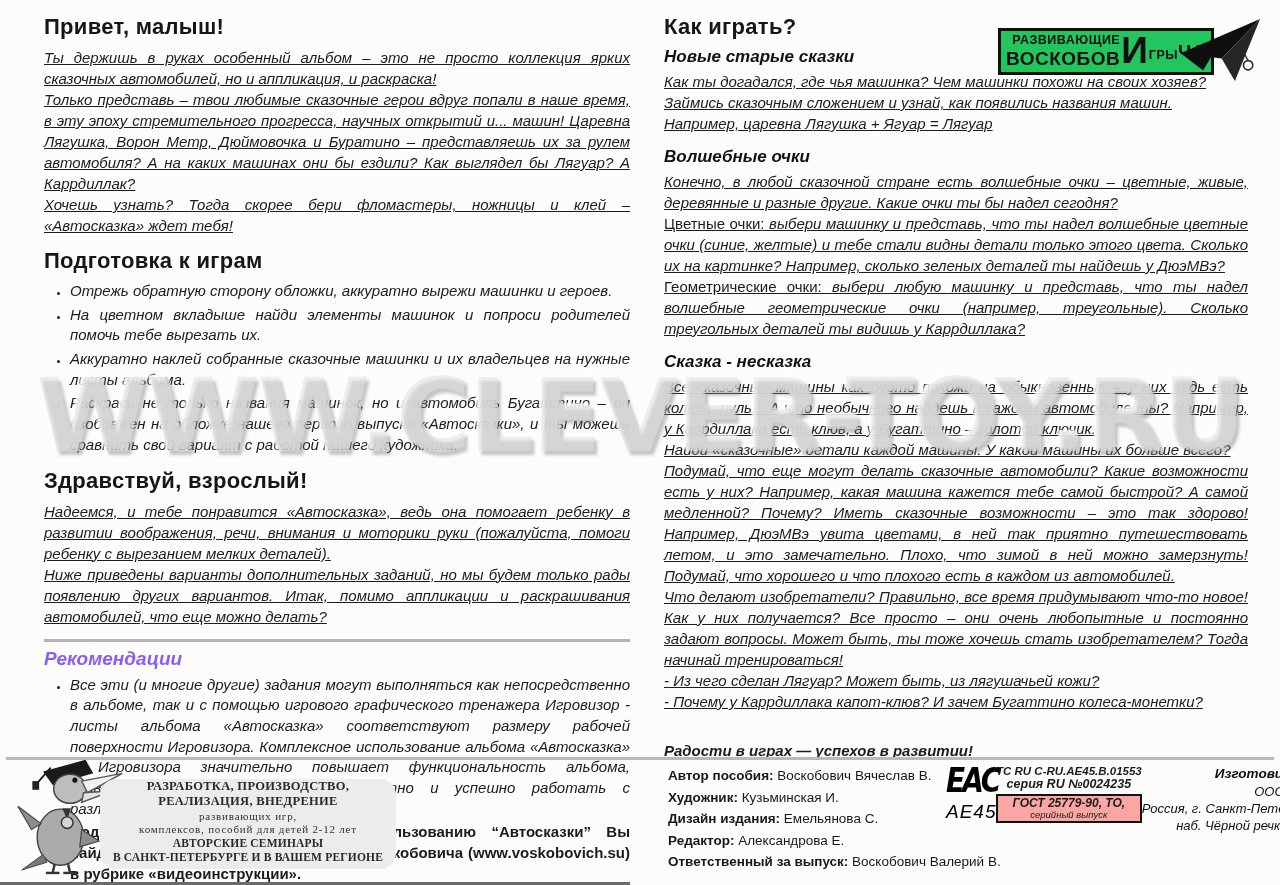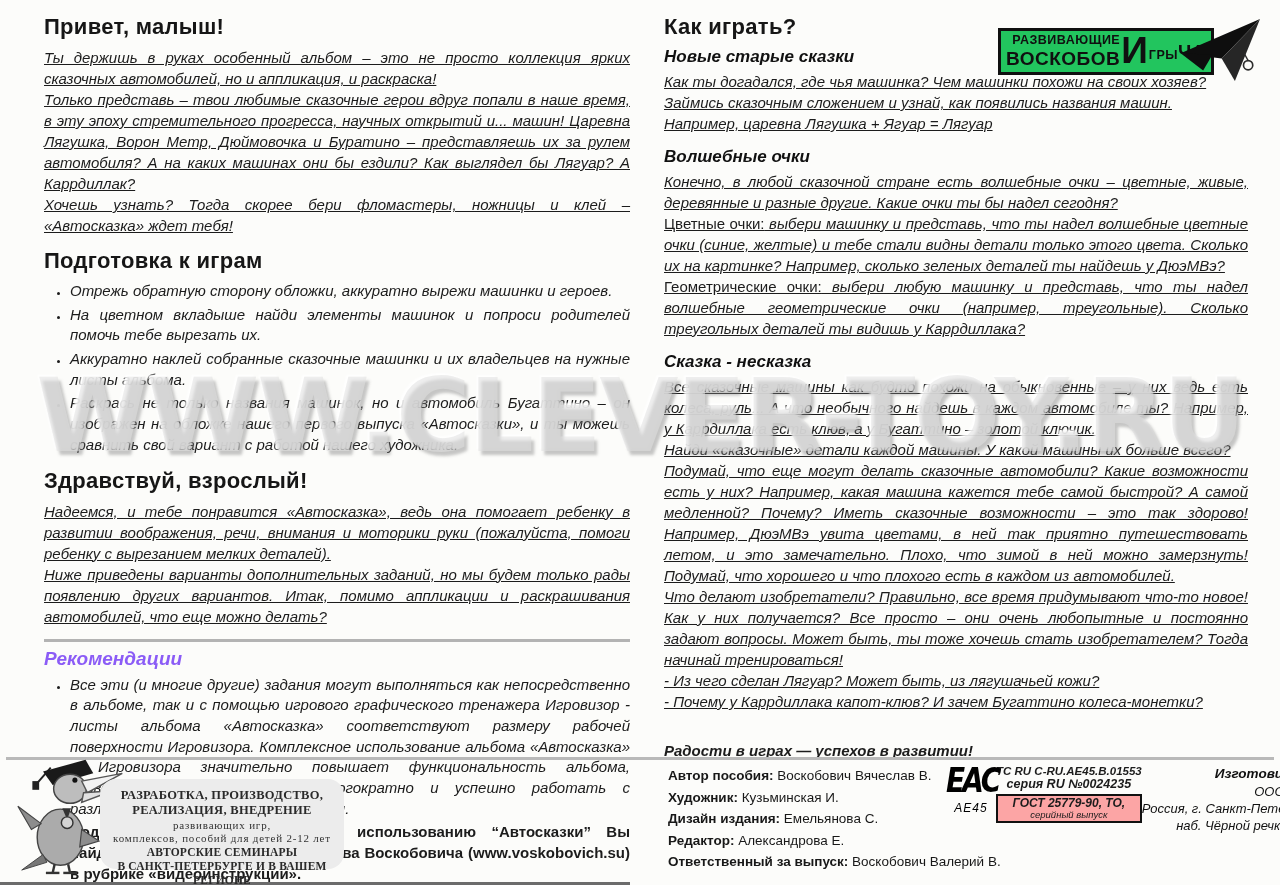--- a/index.html
+++ b/index.html
@@ -34,34 +34,34 @@
   .plane{position:absolute;right:-16px;top:-4px;width:86px;height:84px;}
   
   .watermark{position:absolute;left:-14px;top:356px;width:1308px;text-align:center;z-index:5;
              font-family:"DejaVu Sans",sans-serif;font-weight:bold;font-size:102px;letter-spacing:-2px;
              white-space:nowrap;pointer-events:none;color:rgba(224,224,224,.55);
              text-shadow:3px 4px 3px rgba(130,130,130,.45),-2px -2px 2px rgba(255,255,255,.85);}
   
   .footer{position:absolute;left:0;top:757px;width:1280px;height:128px;}
   .footer-rule{position:absolute;top:0;left:6px;right:6px;border-top:3px solid #b9b9b9;}
   .crow{position:absolute;left:14px;top:-8px;width:116px;height:128px;}
-  .mascot-box{position:absolute;left:100px;top:22px;width:244px;height:90px;background:#ececec;
+  .mascot-box{position:absolute;left:100px;top:22px;width:296px;height:90px;background:#ececec;
               border-radius:16px;text-align:center;font-family:"Liberation Serif",serif;color:#2a2a2a;
-              padding-top:9px;box-sizing:border-box;line-height:1.22;}
+              box-sizing:border-box;line-height:1.22;}
   .mb-bold{font-size:12.5px;font-weight:bold;letter-spacing:.3px;}
   .mb-lt{font-size:11px;letter-spacing:.8px;color:#333;}
   .mb-bold2{font-size:11.5px;font-weight:bold;letter-spacing:.2px;}
   .credits{position:absolute;left:668px;top:11px;font-size:13.5px;color:#181818;}
   .credit-row{margin-bottom:6.5px;line-height:15px;}
   .credit-row .cl{font-weight:bold;}
   .cert{position:absolute;left:946px;top:8px;width:328px;display:flex;gap:0;font-style:italic;}
   .eac{width:50px;text-align:center;padding-top:3px;}
   .eac-mark{font-family:"DejaVu Sans",sans-serif;font-size:28px;font-weight:900;letter-spacing:-3px;
             line-height:.95;transform:scaleY(1.2);color:#000;}
-  .eac-code{font-size:12px;letter-spacing:1px;margin-top:6px;color:#000;}
+  .eac-code{font-size:19px;letter-spacing:1px;margin-top:6px;color:#000;}
   .certmid{width:148px;text-align:center;}
   .cert-l1{font-size:11.5px;font-weight:bold;white-space:nowrap;}
   .cert-l2{font-size:12.5px;font-weight:bold;}
   .gost-box{border:2px solid #111;margin-top:3px;padding:0 2px 1px;background:#fca5a5;}
   .g1{font-size:12px;font-weight:bold;white-space:nowrap;}
   .g2{font-size:9.5px;margin-top:-1px;}
   .manu{flex:1;text-align:right;font-size:13px;line-height:1.32;white-space:nowrap;color:#111;}
   .m-label{font-weight:bold;font-size:13.5px;}
   .copy{position:absolute;right:8px;top:86px;text-align:right;font-size:12.5px;line-height:1.4;color:#111;margin-top:44px;}
   .scan-edge{position:absolute;bottom:0;left:0;width:630px;height:3px;background:#2e2e2e;opacity:.7;}

